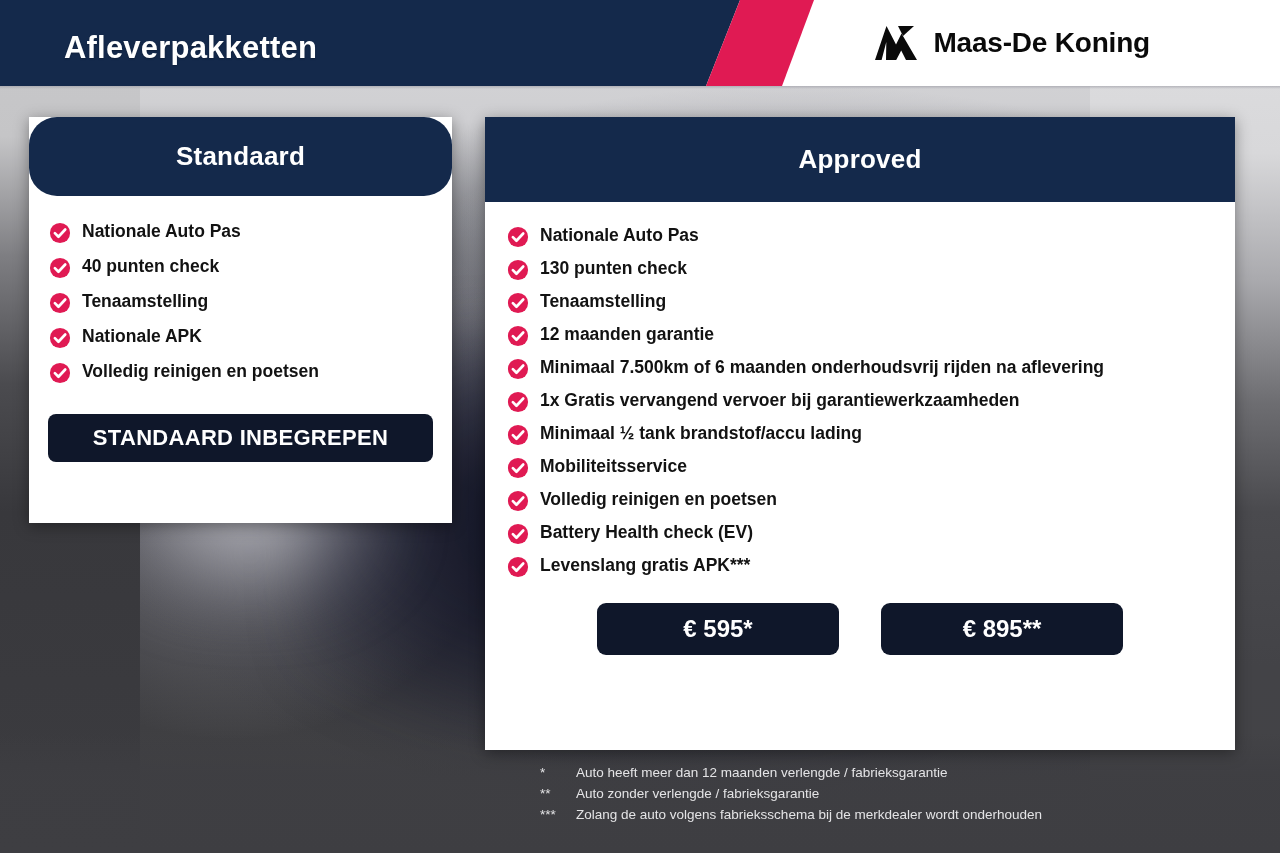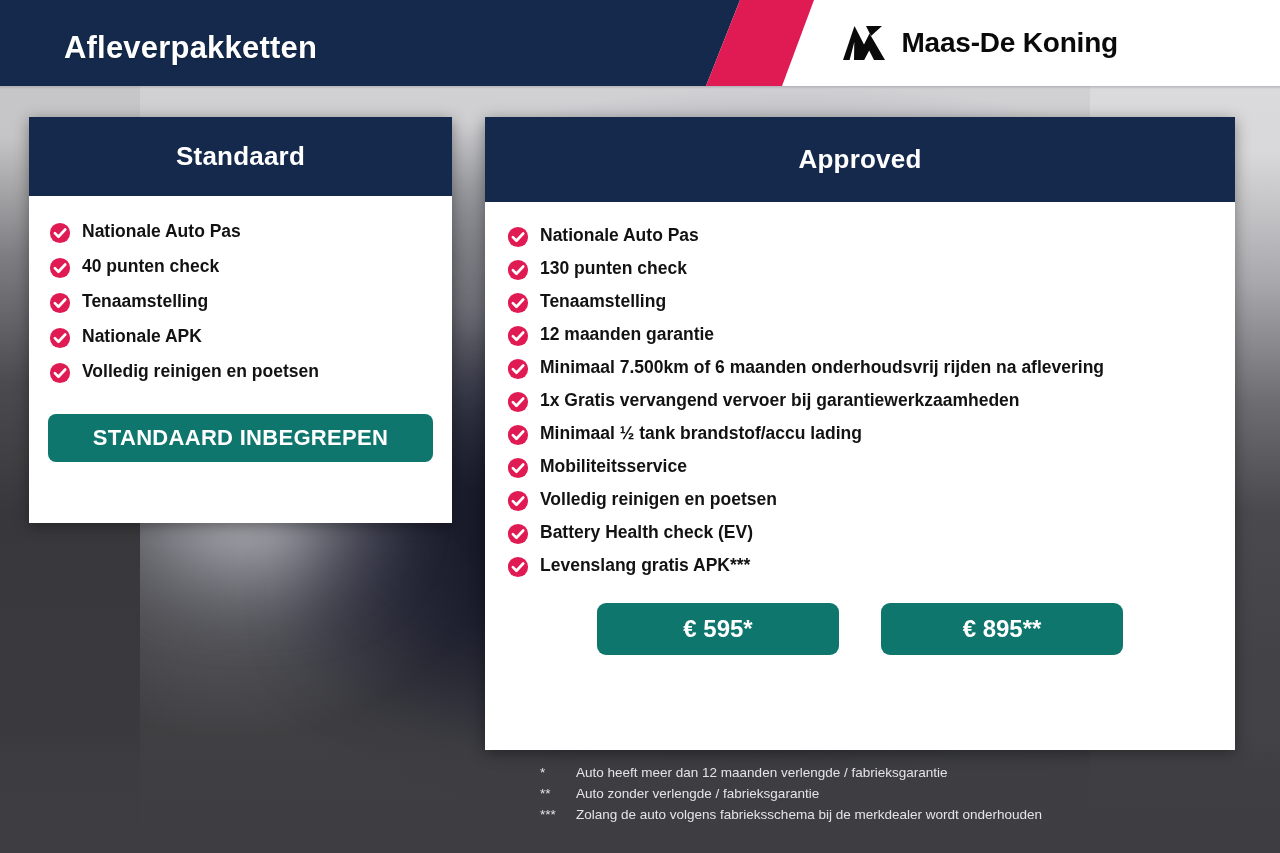--- a/index.html
+++ b/index.html
@@ -65,21 +65,21 @@
     clip-path:polygon(740px 0, 814px 0, 782px 100%, 706px 100%);
   }
   .hdr-title {
     position:absolute; left:64px; top:0; height:96px;
     display:flex; align-items:center;
     color:#ffffff;
     font-size:31px; font-weight:bold; letter-spacing:0.2px;
     text-shadow:0 1px 2px rgba(0,0,0,0.25);
   }
   .hdr-brand {
-    position:absolute; right:162px; top:0; height:86px;
+    position:absolute; right:130px; top:0; height:86px;
     display:flex; align-items:center; gap:14px;
   }
   .brand-mark { width:46px; height:38px; display:block; }
   .brand-name {
     color:#0a0a0a; font-size:28px; font-weight:bold; letter-spacing:-0.2px;
   }
   .header-underline {
     position:absolute; left:0; top:86px; width:1280px; height:3px;
     background:linear-gradient(180deg, rgba(150,150,160,0.55), rgba(200,200,205,0.0));
   }
@@ -102,28 +102,28 @@
     display:flex; align-items:flex-start; gap:11px;
     margin-bottom:8px;
   }
   .check-icon { flex:0 0 auto; width:22px; height:22px; margin-top:2px; display:block; }
   .feature-text {
     font-size:17.5px; font-weight:bold; color:#121212; line-height:1.35;
   }
 
   
   #card-standaard { left:29px; top:117px; width:423px; height:406px; }
-  #card-standaard .card-head { height:79px; font-size:26px; }
+  #card-standaard .card-head { height:79px; font-size:26px;border-radius:28px; }
   #card-standaard .card-body { padding:24px 20px 0 20px; }
   #card-standaard .feature { margin-bottom:11px; }
   #card-standaard .feature-text { font-size:17.5px; }
 
   .std-btn-wrap { padding:19px 19px 0 19px; }
   .pill-btn {
-    background:#0f766e;
+    background:#0f172a;
     color:#ffffff;
     border:none;
     border-radius:8px;
     font-family:"Liberation Sans", sans-serif;
     font-weight:bold;
     display:flex; align-items:center; justify-content:center;
     cursor:pointer;
     text-align:center;
   }
   #btn-standaard-included {

